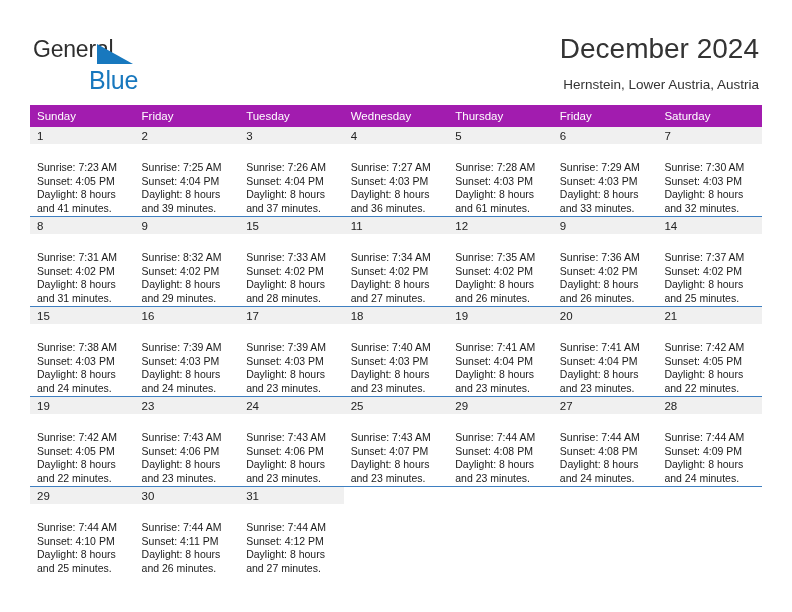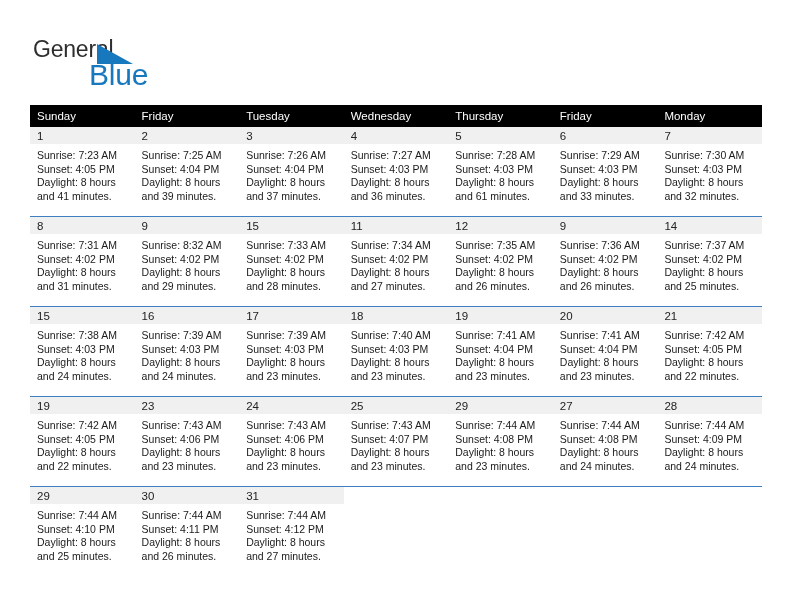--- a/index.html
+++ b/index.html
@@ -46,22 +46,22 @@
     font-family: "Liberation Sans", sans-serif;
   }
   .brand-triangle {
     position: absolute;
     left: 64px;
     top: 6px;
   }
   .brand-blue {
     position: absolute;
     left: 56px;
-    top: 22px;
-    font-size: 30px;
+    top: 30px;
+    font-size: 25px;
     letter-spacing: -0.2px;
     color: #1878be;
     font-family: "Liberation Sans", sans-serif;
   }
   .title {
     position: absolute;
     right: 33px;
     top: 33px;
     font-size: 28px;
     color: #333333;
@@ -86,21 +86,21 @@
     width: 732px;
   }
   table.cal {
     border-collapse: collapse;
     table-layout: fixed;
     width: 732px;
   }
   table.cal col { width: 104.57px; }
 
   thead th {
-    background: #000000;
+    background: #a21caf;
     color: #ffffff;
     font-size: 11.5px;
     font-weight: normal;
     text-align: left;
     padding: 5px 0 5px 7px;
     height: 11px;
     vertical-align: middle;
     border: 0;
   }
 
@@ -125,21 +125,21 @@
     height: 17px;
     padding: 3px 0 0 7px;
     box-sizing: border-box;
     font-size: 11.5px;
     color: #222222;
     line-height: 13px;
   }
   .cell.empty .daynum-band { background: transparent; }
 
   .details {
-    padding: 5px 4px 0 7px;
+    padding: 17px 4px 0 7px;
     font-size: 10.5px;
     line-height: 13.6px;
     color: #1a1a1a;
   }
   .details div { white-space: nowrap; }
 </style>
 </head>
 <body>
 
 <div class="page">
@@ -149,20 +149,22 @@
     <div class="brand">
       <span class="brand-general">General</span>
       <span class="brand-triangle">
         <svg width="40" height="22" viewBox="0 0 40 22" xmlns="http://www.w3.org/2000/svg">
           <polygon points="0,22 36,22 0,2" fill="#1878be"></polygon>
         </svg>
       </span>
       <span class="brand-blue">Blue</span>
     </div>
 
+    <div class="title">December 2024</div>
+    <div class="subtitle">Hernstein, Lower Austria, Austria</div>
   </div>
 
   <div class="calendar">
     <table class="cal">
       <colgroup>
         <col>
           <col>
           <col>
           <col>
           <col>
@@ -170,21 +172,21 @@
           <col>
       </colgroup>
       <thead>
         <tr>
           <th>Sunday</th>
           <th>Friday</th>
           <th>Tuesday</th>
           <th>Wednesday</th>
           <th>Thursday</th>
           <th>Friday</th>
-          <th>Monday</th>
+          <th>Saturday</th>
         </tr>
       </thead>
       <tbody>
 
         <tr class="week">
           <td>
             <div class="cell">
               <div class="daynum-band"><span>1</span></div>
               <div class="details">
                 <div>Sunrise: 7:23 AM</div>

